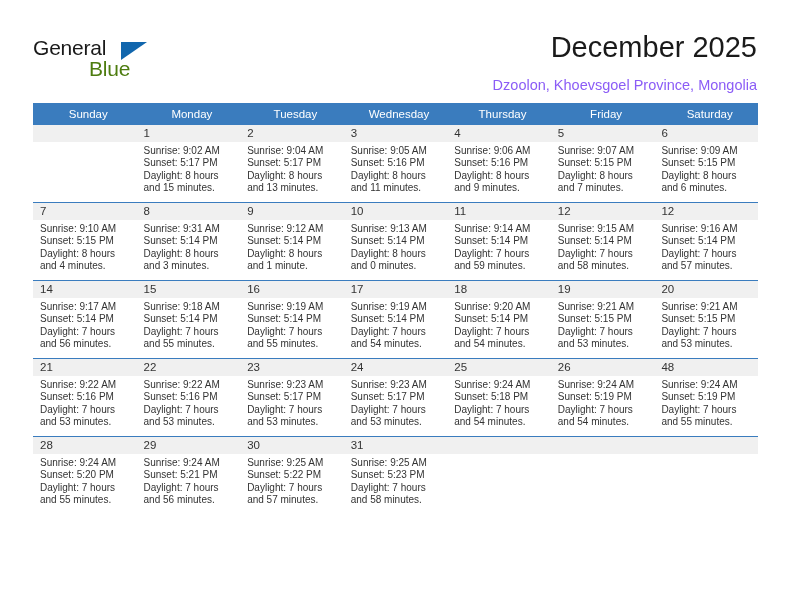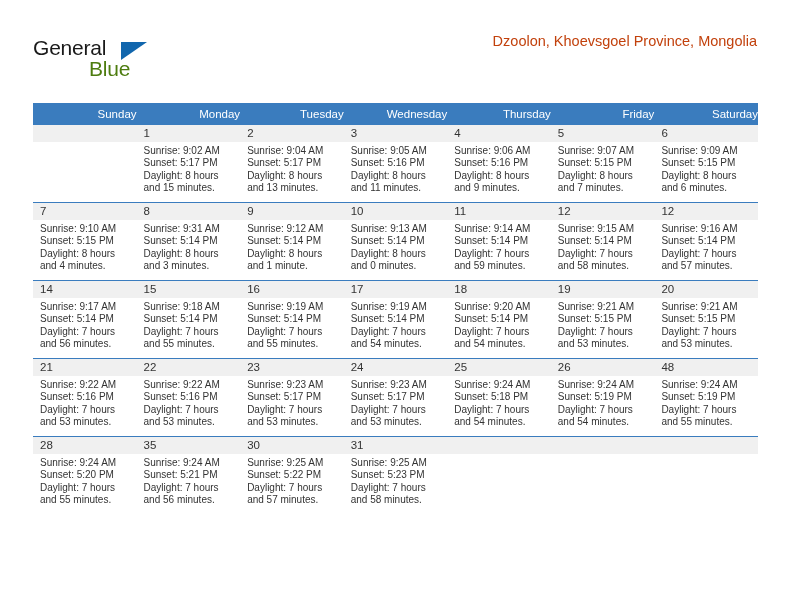--- a/index.html
+++ b/index.html
@@ -74,43 +74,43 @@
     text-align: right;
   }
   .cal-title {
     font-size: 29px;
     color: #1a1a1a;
     line-height: 34px;
     white-space: nowrap;
   }
   .cal-subtitle {
     font-size: 14.5px;
-    color: #c2410c;
+    color: #8b5cf6;
     line-height: 20px;
-    margin-top: 1px;
+    margin-top: 11px;
     white-space: nowrap;
     padding-left: 27px;
   }
 
   
   .calendar {
     position: absolute;
     left: 33px;
     top: 103px;
     width: 725px;
     border-collapse: collapse;
     table-layout: fixed;
   }
 
   .calendar th {
     background: #3a7cbe;
     color: #ffffff;
     font-size: 11.5px;
     font-weight: normal;
-    text-align: right;
+    text-align: center;
     padding: 5px 0 5px 7px;
     height: 12px;
     border: none;
   }
 
   .calendar td {
     vertical-align: top;
     padding: 0;
     border: none;
     border-top: 1px solid #3a7cbe;
@@ -160,20 +160,21 @@
 
   <div class="header">
 
     <div class="logo">
       <span class="logo-general">General</span>
       <span class="logo-triangle"></span>
       <span class="logo-blue">Blue</span>
     </div>
 
     <div class="title-block">
+      <div class="cal-title">December 2025</div>
       <div class="cal-subtitle">Dzoolon, Khoevsgoel Province, Mongolia</div>
     </div>
 
   </div>
 
   <table class="calendar">
     <thead>
       <tr>
         <th>Sunday</th>
         <th>Monday</th>
@@ -503,21 +504,21 @@
               <div class="cell-body">
                 <div>Sunrise: 9:24 AM</div>
                 <div>Sunset: 5:20 PM</div>
                 <div>Daylight: 7 hours</div>
                 <div class="daylight-line2">and 55 minutes.</div>
               </div>
             </div>
           </td>
           <td>
             <div class="cell-inner">
-              <div class="daynum-band">35</div>
+              <div class="daynum-band">29</div>
               <div class="cell-body">
                 <div>Sunrise: 9:24 AM</div>
                 <div>Sunset: 5:21 PM</div>
                 <div>Daylight: 7 hours</div>
                 <div class="daylight-line2">and 56 minutes.</div>
               </div>
             </div>
           </td>
           <td>
             <div class="cell-inner">

